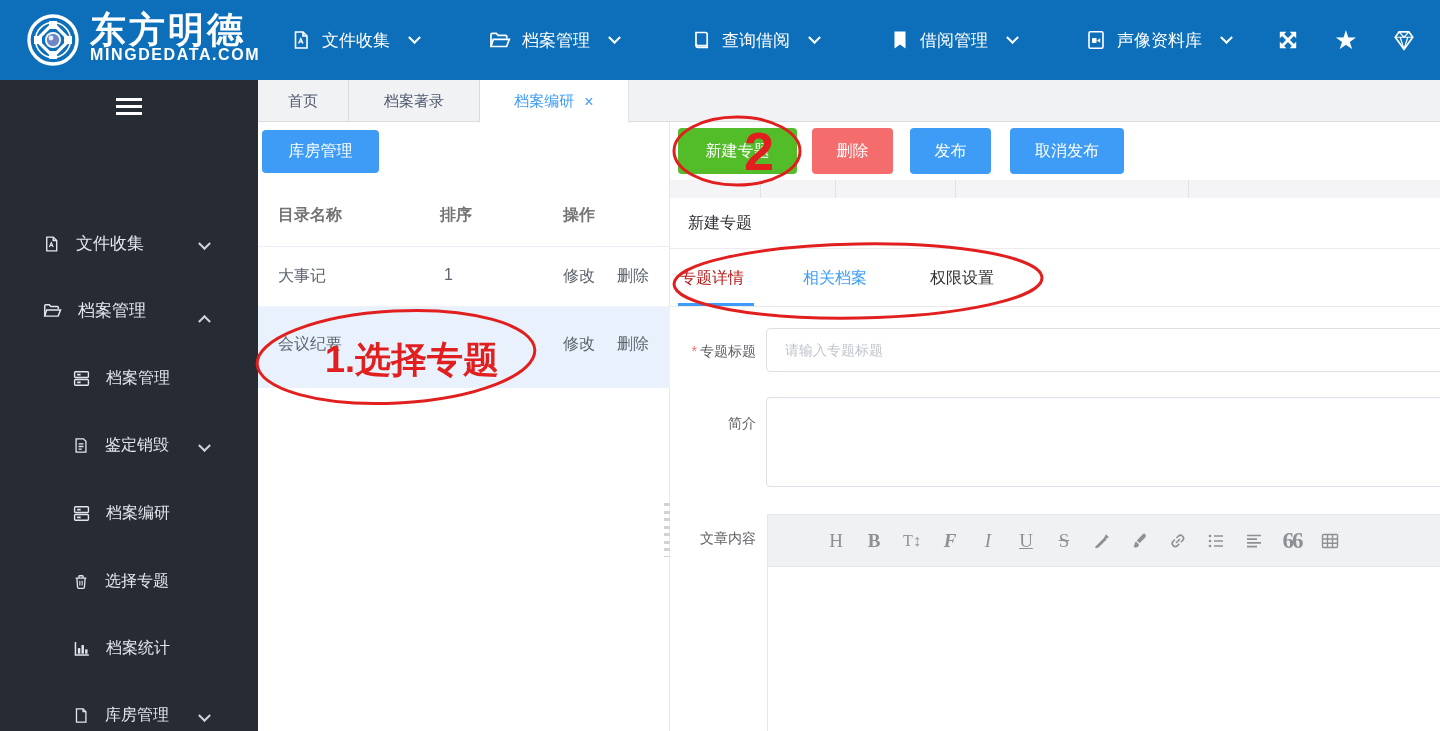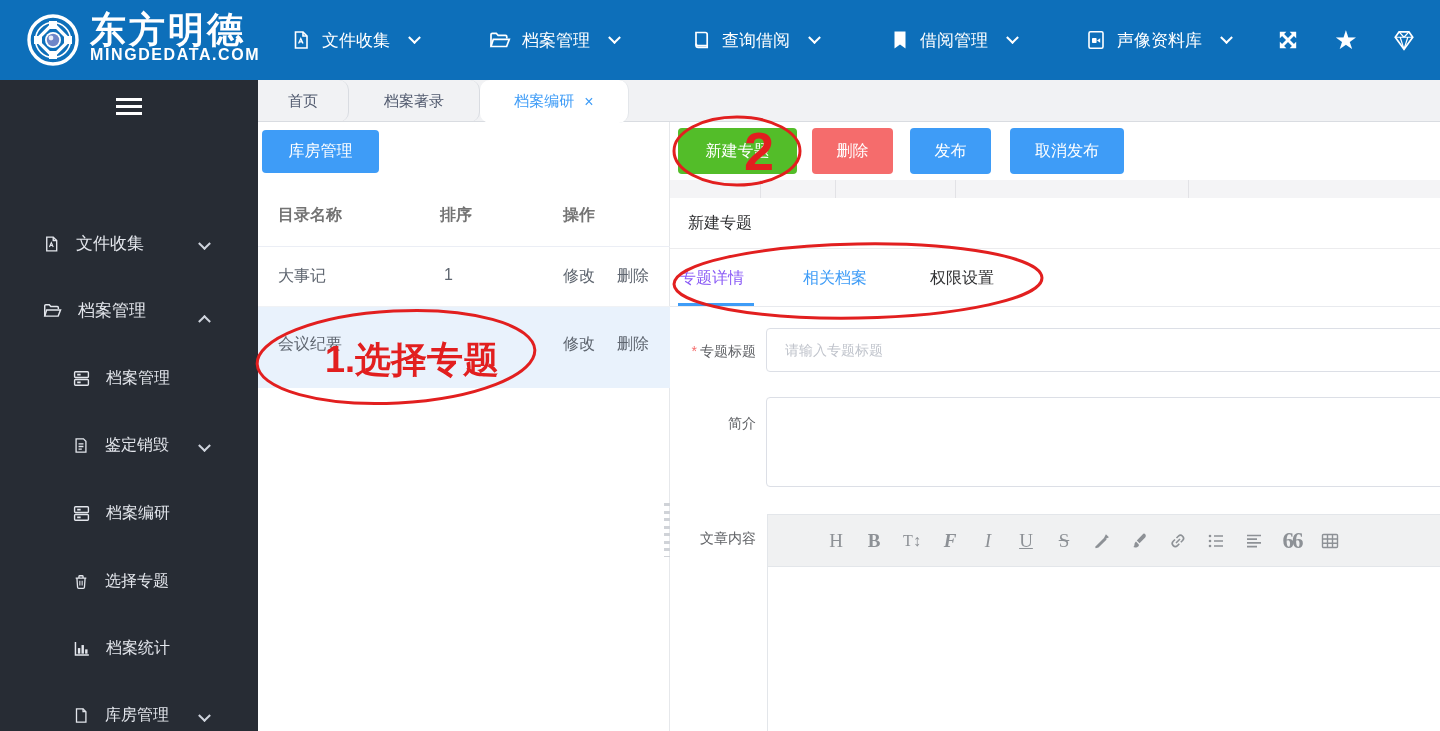--- a/index.html
+++ b/index.html
@@ -30,21 +30,21 @@
   .sitem { position:absolute; display:flex; align-items:center; gap:15px; color:#e3e6ec;
            font-size:17px; cursor:pointer; white-space:nowrap; }
   .sitem.l2 { font-size:16px; }
   .sitem svg { display:block; flex:none; }
   .schev { position:absolute; color:#cfd4dd; }
 
   
   .tbar { position:absolute; left:258px; top:80px; width:1182px; height:42px; background:#f1f2f4;
           border-bottom:1px solid #d9dce1; display:flex; }
   .tab { height:42px; display:flex; align-items:center; justify-content:center; gap:10px;
-         font-size:15px; color:#515a6e; border-right:1px solid #d9dce1; cursor:pointer;border-radius:10px; }
+         font-size:15px; color:#515a6e; border-right:1px solid #d9dce1; cursor:pointer; }
   .tab.active { background:#fff; color:#3e9cf7; height:43px; z-index:3; border-right:1px solid #e3e6ea; }
   .tab .x { font-size:16px; line-height:1; }
 
   
   .lpan { position:absolute; left:258px; top:122px; width:412px; height:609px; background:#fff;
           border-right:1px solid #e6e8eb; }
   .btn { display:flex; align-items:center; justify-content:center; color:#fff; font-size:16px;
          border-radius:4px; cursor:pointer; border:none; }
   .btn-newdir { position:absolute; left:4px; top:8px; width:117px; height:43px; background:#3e9cf7; }
   .thead { position:absolute; left:0; top:63px; width:412px; height:62px; border-bottom:1px solid #ebeef5; }
@@ -63,21 +63,21 @@
   .rpan { position:absolute; left:670px; top:122px; width:770px; height:609px; background:#fff; overflow:hidden; }
   .btn-create { position:absolute; left:8px; top:6px; width:119px; height:46px; background:#53bd29; }
   .btn-del    { position:absolute; left:142px; top:6px; width:81px; height:46px; background:#f56c6c; }
   .btn-pub    { position:absolute; left:240px; top:6px; width:81px; height:46px; background:#3e9cf7; }
   .btn-unpub  { position:absolute; left:340px; top:6px; width:114px; height:46px; background:#3e9cf7; }
   .strip { position:absolute; left:0; top:58px; width:770px; height:18px; background:#f4f4f6; }
   .strip i { position:absolute; top:0; width:1px; height:18px; background:#e2e2e6; }
   .sect-title { position:absolute; left:18px; top:91px; font-size:16px; color:#303133; }
   .hr1 { position:absolute; left:0; top:126px; width:770px; height:1px; background:#ececee; }
   .dtab { position:absolute; top:146px; font-size:16px; cursor:pointer; }
-  .dtab.c0 { left:10px;  color:#8b5cf6; }
+  .dtab.c0 { left:10px;  color:#b91c1c; }
   .dtab.c1 { left:133px; color:#3e9cf7; }
   .dtab.c2 { left:260px; color:#303133; }
   .under { position:absolute; left:8px; top:181px; width:76px; height:3px; background:#3e9cf7; }
   .hr2 { position:absolute; left:0; top:184px; width:770px; height:1px; background:#e8eaee; }
   .flabel { position:absolute; left:0; width:86px; text-align:right; font-size:14px; color:#606266; }
   .req { color:#f56c6c; margin-right:3px; }
   .f-input { position:absolute; left:96px; top:206px; width:700px; height:44px; border:1px solid #dcdfe6;
              border-radius:4px; padding:0 18px; font-size:14px; color:#303133; outline:none; }
   .f-input::placeholder { color:#c0c4cc; }
   .f-area { position:absolute; left:96px; top:275px; width:700px; height:90px; border:1px solid #dcdfe6;

